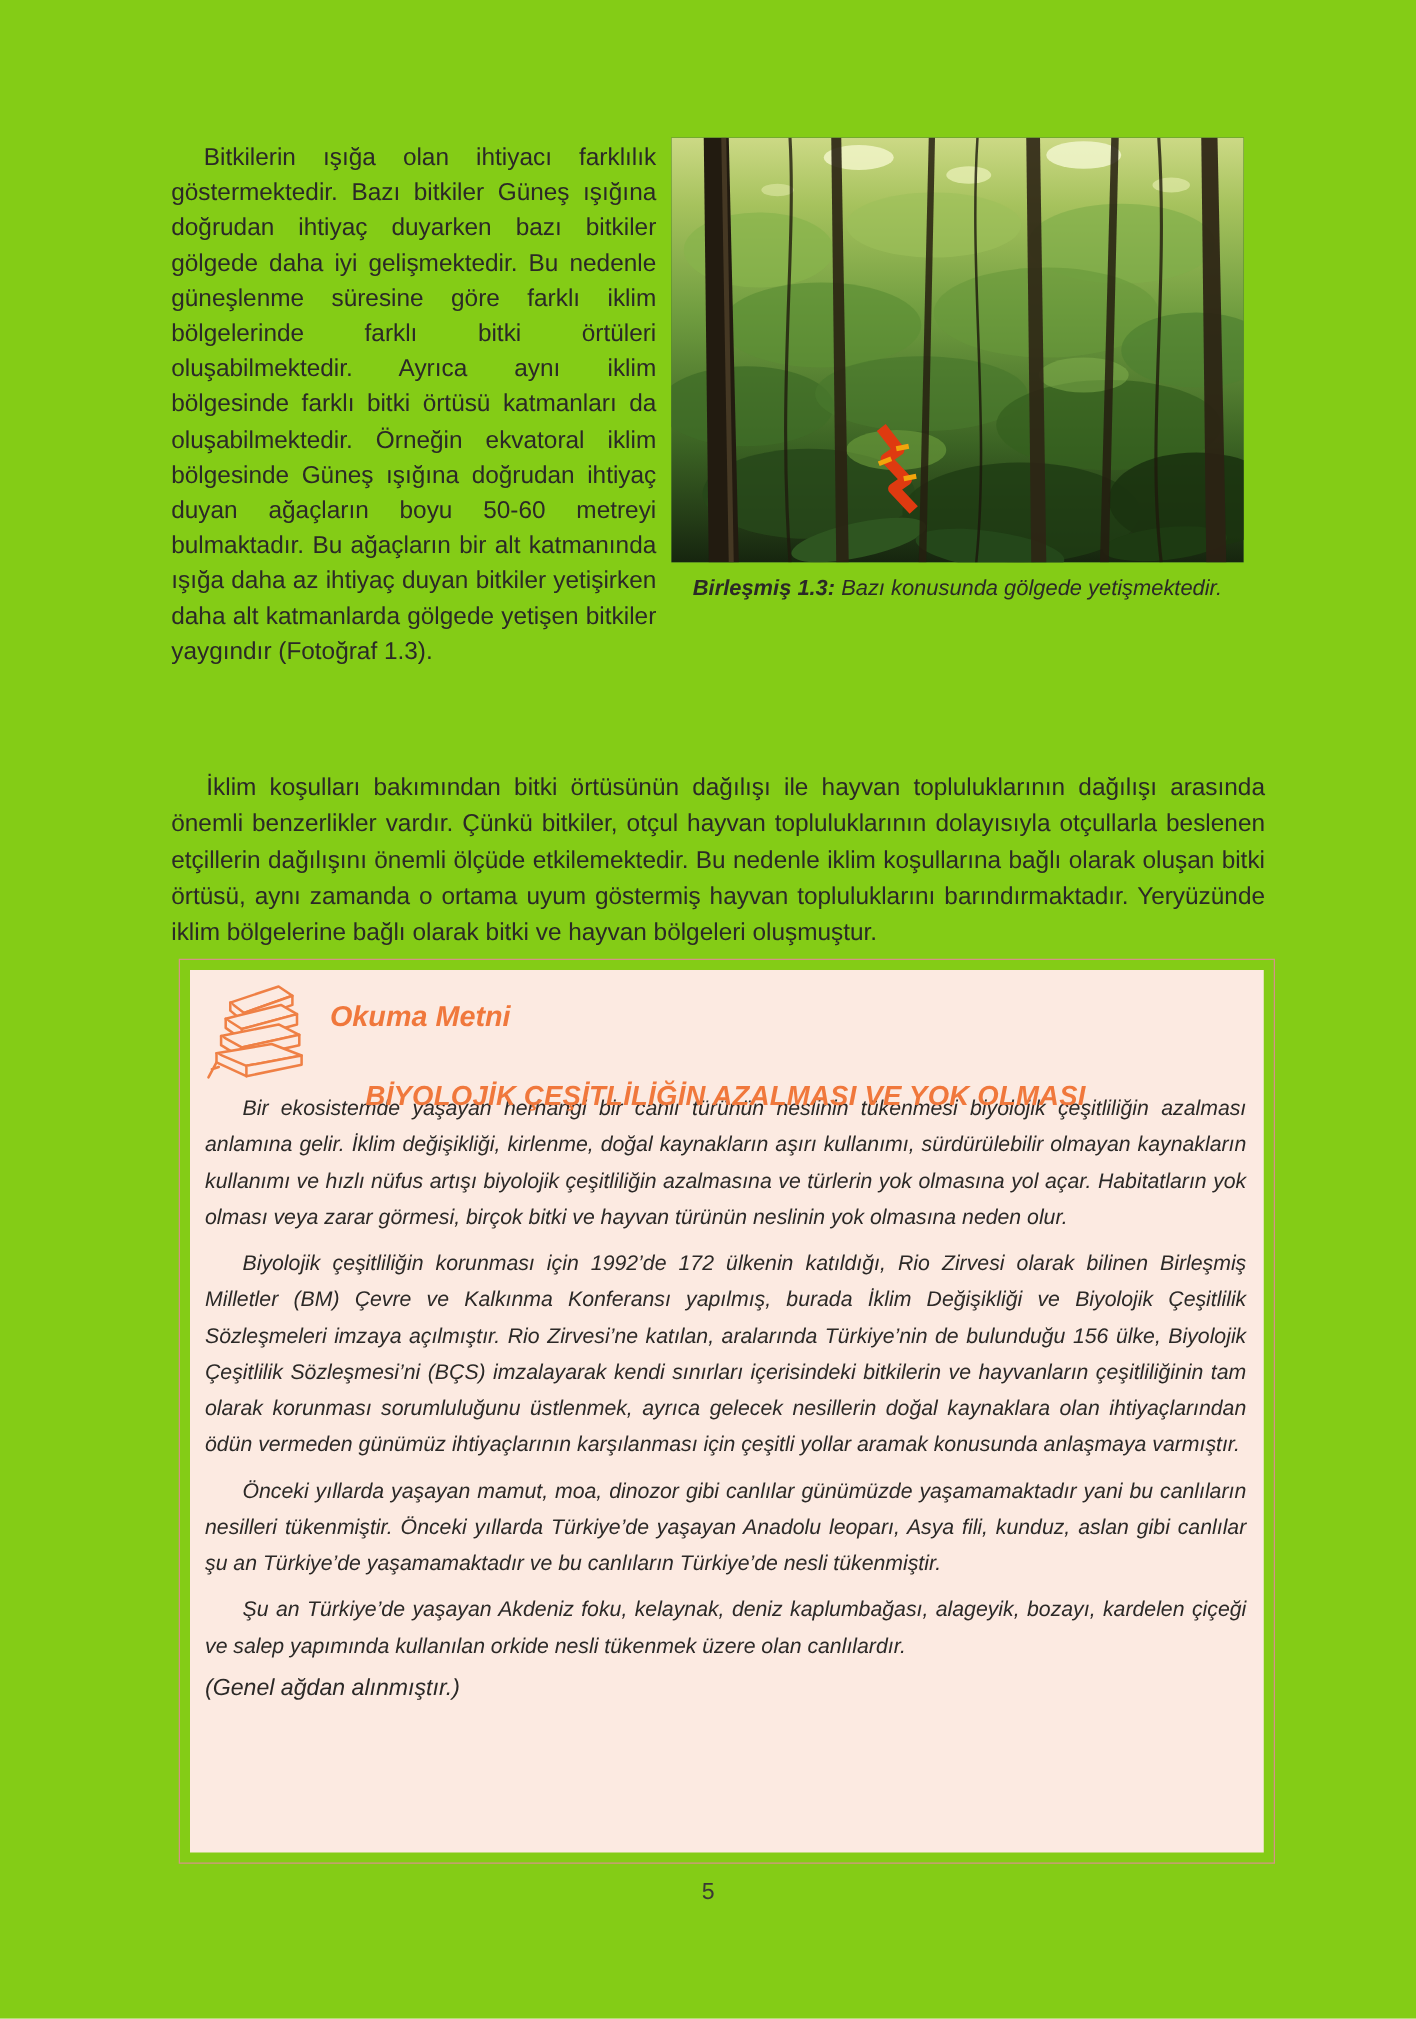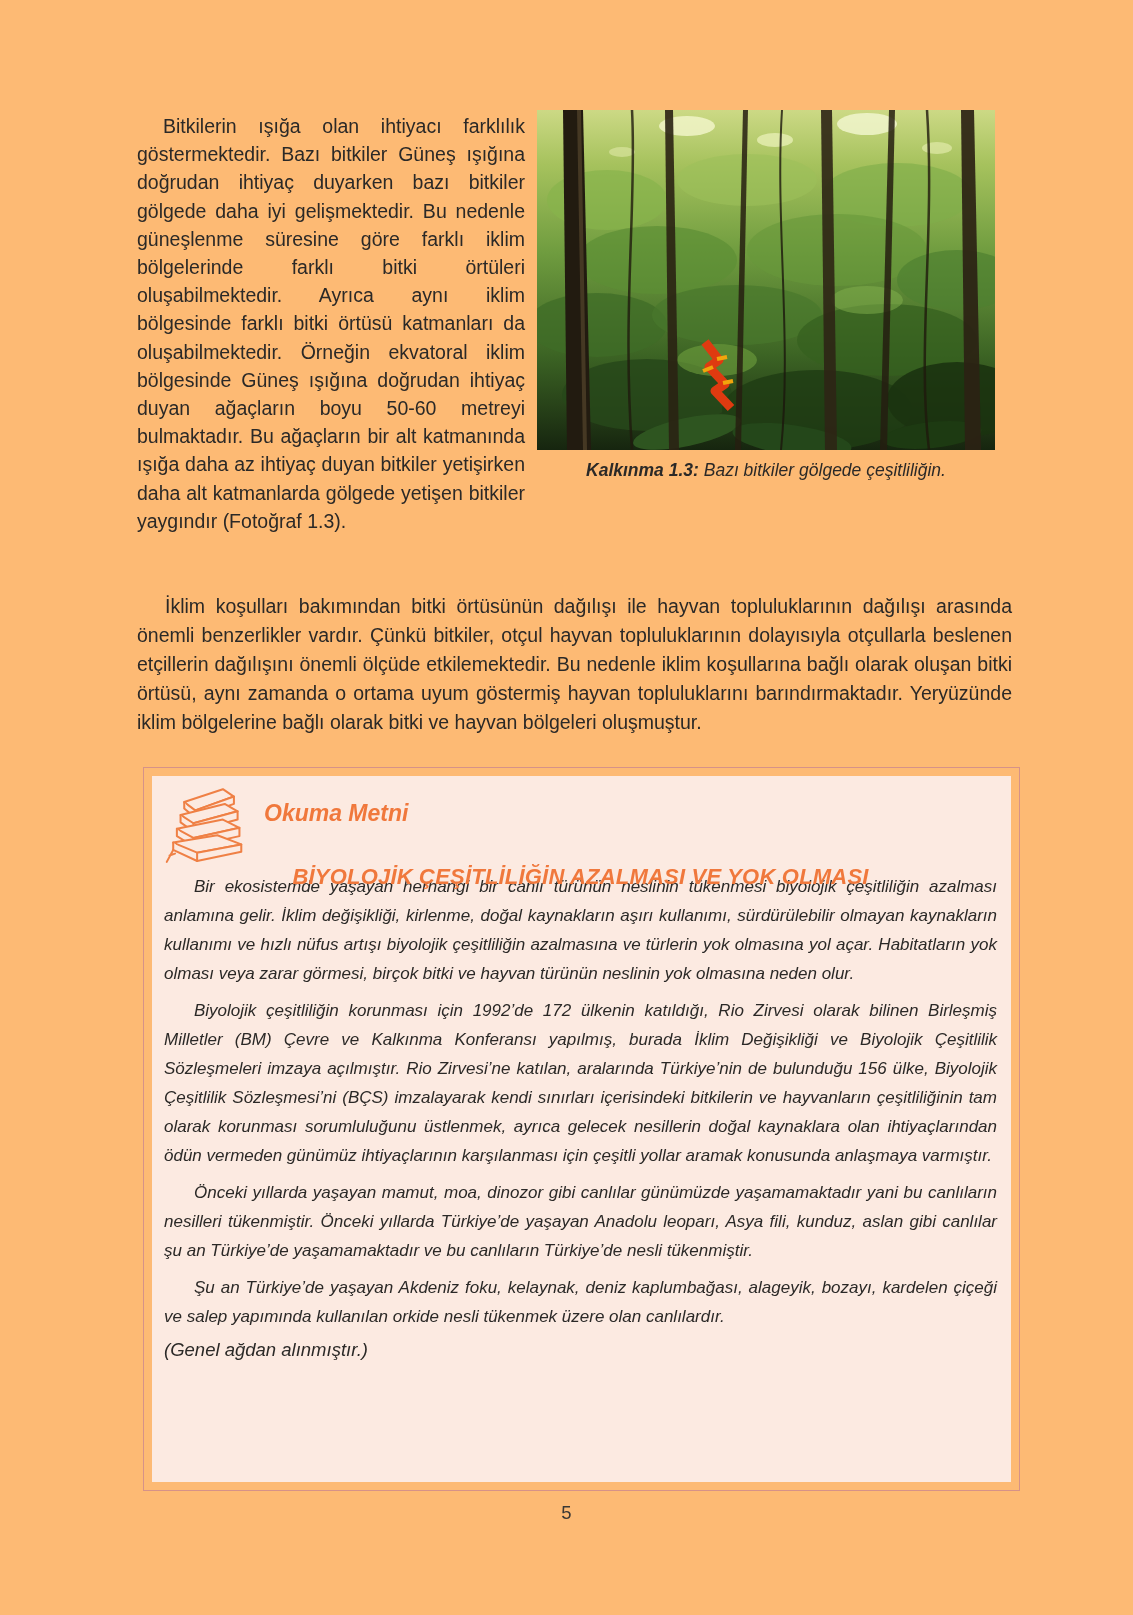--- a/index.html
+++ b/index.html
@@ -1,17 +1,17 @@
 <!DOCTYPE html>
 <html lang="tr"><head>
 <meta charset="utf-8">
 <style>
   html,body{margin:0;padding:0;background:#ffffff;}
   .page{
-    position:relative;width:1133px;height:1615px;background:#fdba74;
+    position:relative;width:1133px;height:1615px;background:#84cc16;
     font-family:"Liberation Sans", sans-serif;color:#2b2927;overflow:hidden;
   }
   
   .top-section{position:absolute;left:137px;top:108px;width:875px;height:660px;}
   .intro-col{
     position:absolute;left:0;top:4px;width:388px;
     font-size:19.5px;line-height:28.2px;text-align:justify;text-indent:26px;
   }
   .photo{
     position:absolute;left:400px;top:2px;width:458px;height:340px;overflow:hidden;background:#4a7a2e;
@@ -21,21 +21,21 @@
     position:absolute;left:400px;top:352px;width:458px;text-align:center;
     font-size:17.5px;font-style:italic;white-space:nowrap;
   }
   .photo-caption .cap-label{font-weight:bold;}
   
   .p-full{
     position:absolute;left:137px;width:875px;
     font-size:19.5px;line-height:29px;text-align:justify;text-indent:28px;
   }
   .p-full.p2{top:519px;}
-  .p-full.p3{top:592px;}
+  .p-full.p3{top:616px;}
   
   .box-outer{
     position:absolute;left:143px;top:767px;width:877px;height:724px;
     border:1px solid #d69288;box-sizing:border-box;
   }
   .box-inner{position:absolute;inset:8px;background:#fceae1;overflow:hidden;}
   .box-content{position:absolute;inset:0;padding:4px 14px 13px 12px;}
   .box-header{position:relative;height:92px;}
   .books-icon{position:absolute;left:0px;top:0px;}
   .box-header-label{
@@ -116,21 +116,21 @@
         <path d="M95,0 C100,90 85,200 95,340" stroke="#1f1a0e" stroke-width="2.5" fill="none" opacity="0.8"></path>
         <path d="M245,0 C238,110 255,230 244,340" stroke="#1c170c" stroke-width="2" fill="none" opacity="0.8"></path>
         <path d="M390,0 C398,120 380,240 392,340" stroke="#1f190d" stroke-width="2.5" fill="none" opacity="0.8"></path>
 
         <path d="M168,232 L182,250 L172,257 L188,274 L178,281 L194,298" stroke="#df3a10" stroke-width="9" fill="none" stroke-linejoin="round"></path>
         <path d="M180,249 L190,247 M186,273 L196,271 M176,257 L166,261" stroke="#f2a50c" stroke-width="4" fill="none"></path>
       </svg>
     </div>
 
     <div class="photo-caption">
-      <span class="cap-label">Kalkınma 1.3:</span><span> Bazı bitkiler gölgede çeşitliliğin.</span>
+      <span class="cap-label">Birleşmiş 1.3:</span><span> Bazı konusunda gölgede yetişmektedir.</span>
     </div>
   </div>
 
   <div class="p-full p3">İklim koşulları bakımından bitki örtüsünün dağılışı ile hayvan topluluklarının dağılışı arasında önemli benzerlikler vardır. Çünkü bitkiler, otçul hayvan topluluklarının dolayısıyla otçullarla beslenen etçillerin dağılışını önemli ölçüde etkilemektedir. Bu nedenle iklim koşullarına bağlı olarak oluşan bitki örtüsü, aynı zamanda o ortama uyum göstermiş hayvan topluluklarını barındırmaktadır. Yeryüzünde iklim bölgelerine bağlı olarak bitki ve hayvan bölgeleri oluşmuştur.</div>
 
   <div class="box-outer">
     <div class="box-inner">
       <div class="box-content">
 
         <div class="box-header">

